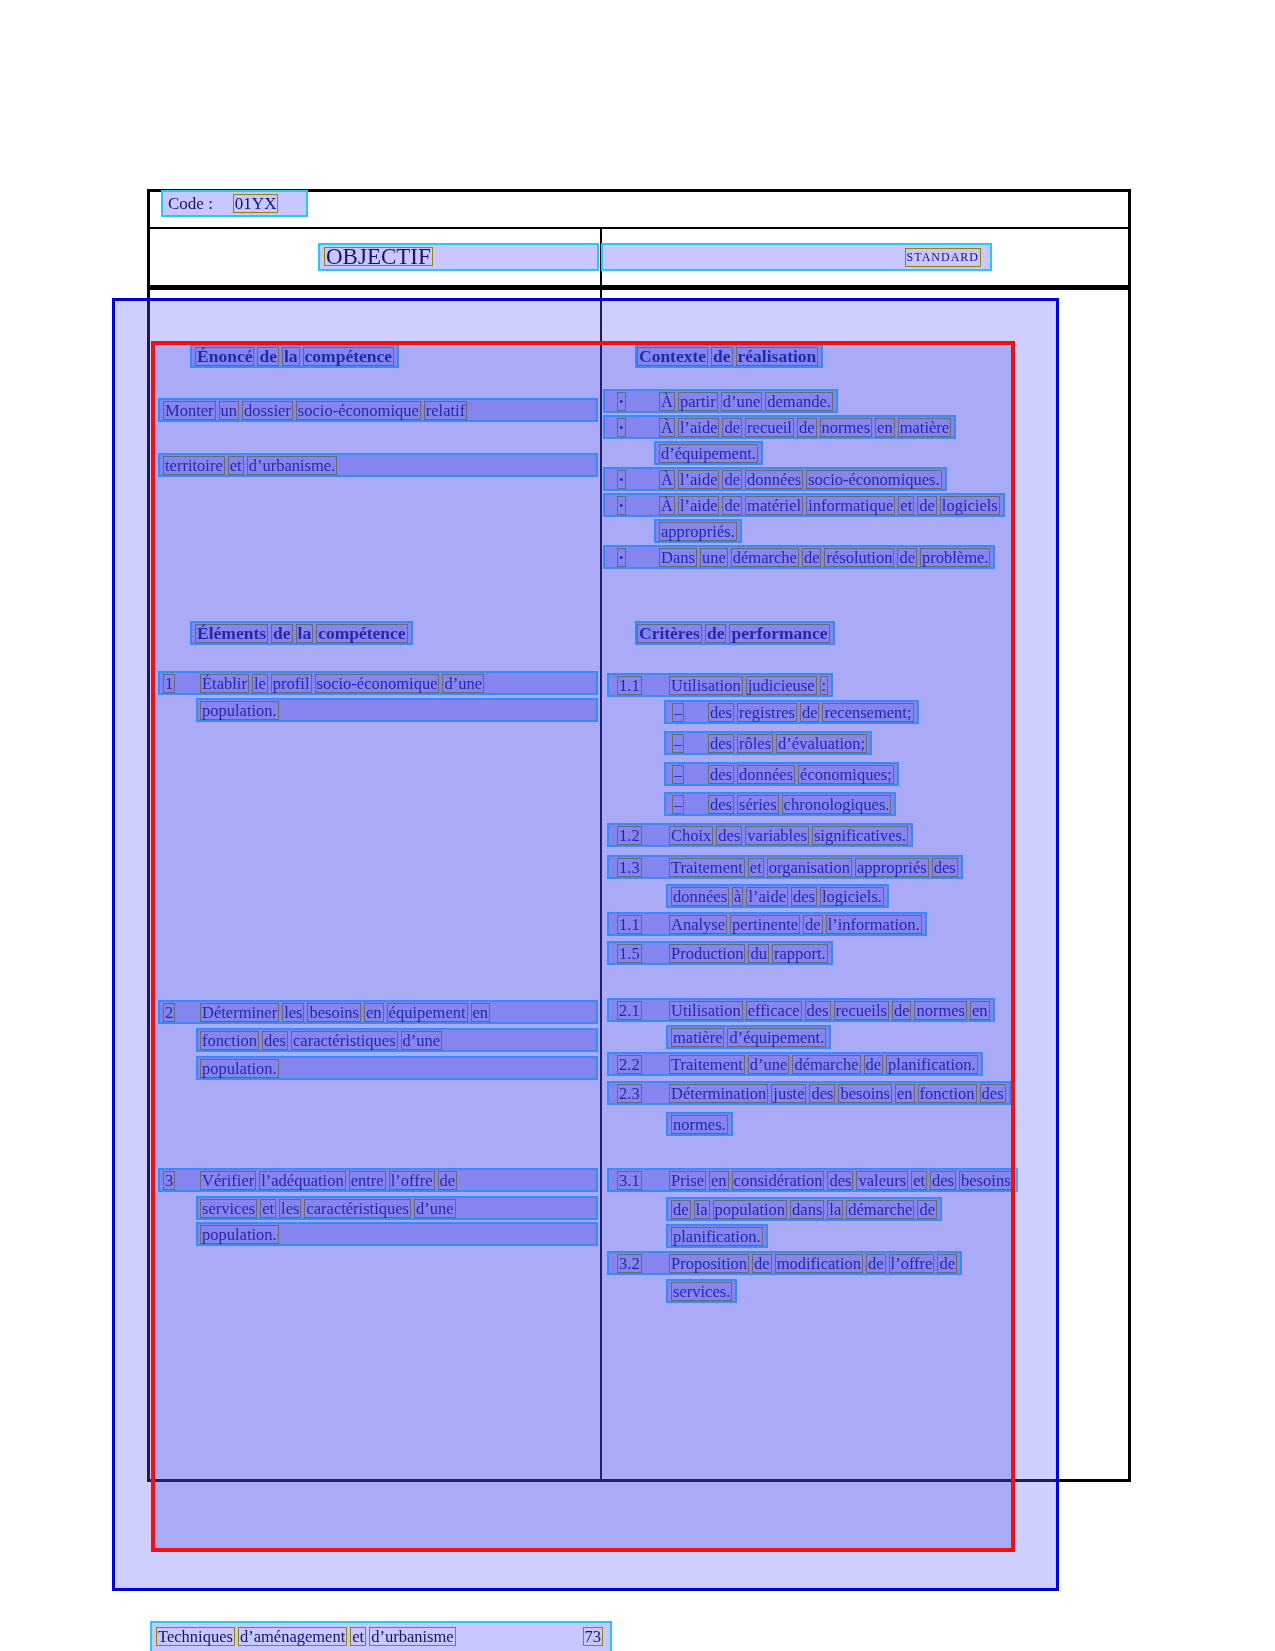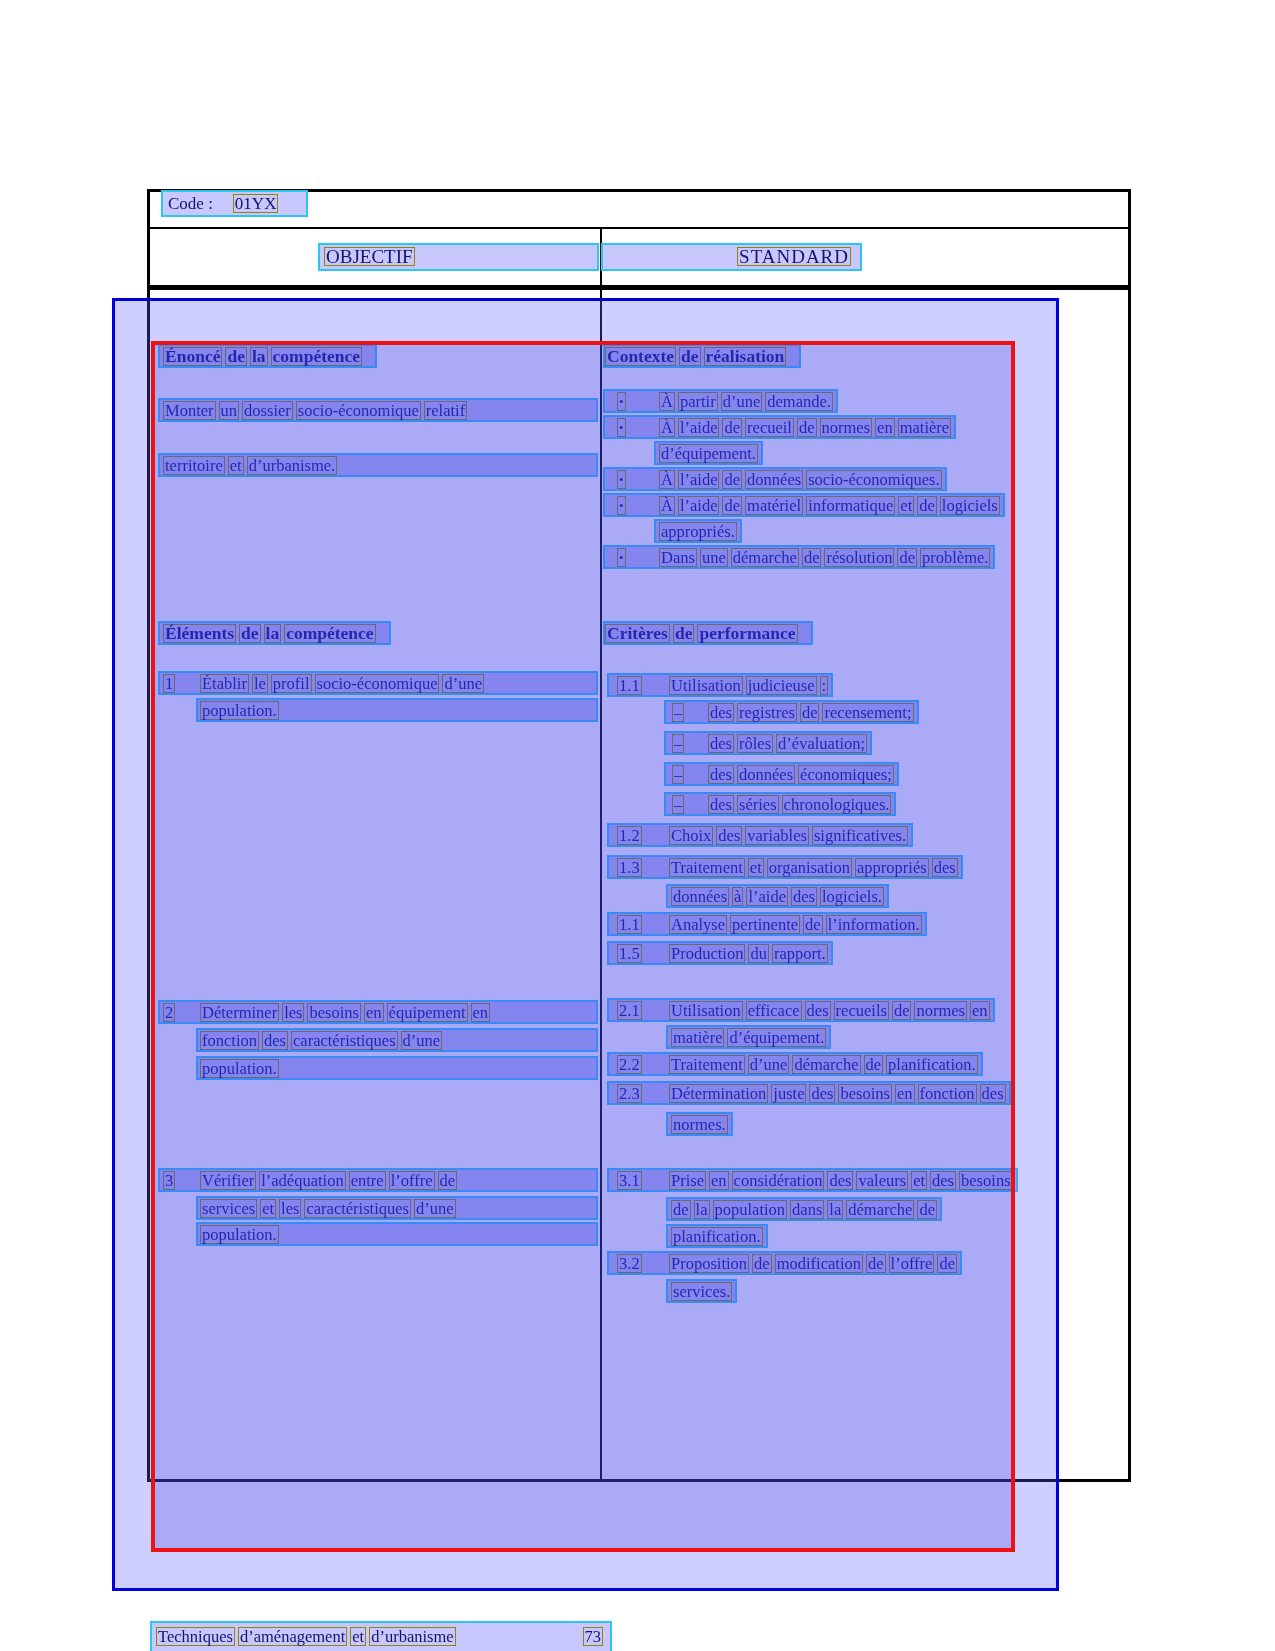--- a/index.html
+++ b/index.html
@@ -12,21 +12,21 @@
   #code-row-divider{position:absolute;left:0;top:35px;width:100%;height:2px;background:#000;}
   #header-row-divider{position:absolute;left:0;top:93px;width:100%;height:5px;background:#000;}
   #column-divider{position:absolute;left:450px;top:35px;bottom:0;width:2px;background:#000;}
 
   
   .oline{position:absolute;display:flex;align-items:center;height:24px;
          border:2px solid #2fc4ff;background:rgba(25,25,210,.30);box-sizing:border-box;
          font-family:"Liberation Serif",serif;font-size:16.5px;color:#0e0e74;
          white-space:nowrap;z-index:10;line-height:19px;}
   .bold{font-weight:bold;font-size:17.5px;}
-  .fit{width:max-content;padding-right:10px;}
+  .fit{width:max-content;padding-right:0;margin-left:32px;}
   .left{left:158px;padding-left:3px;}
   .wfull{width:440px;}
   .leftc{left:196px;width:402px;padding-left:2px;}
   .r{left:603px;}
   .rb{left:603px;padding-left:12px;}
   .rbc{left:654px;padding-left:3px;}
   .rn{left:607px;padding-left:8px;}
   .rnc{left:666px;padding-left:3px;}
   .rd{left:664px;padding-left:6px;}
   .num{flex:0 0 auto;}
@@ -37,22 +37,22 @@
 
   
   .w{display:inline-block;border:1px solid #90850a;padding:0 1px;margin-right:3px;line-height:17px;}
 
   
   .hl-box{position:absolute;border:2px solid #27c9f2;background:rgba(96,96,255,.35);
           box-sizing:border-box;display:flex;align-items:center;color:#14146e;z-index:10;
           font-family:"Liberation Serif",serif;white-space:nowrap;}
   #code-box{left:161px;top:190px;width:147px;height:27px;font-size:17px;padding-left:5px;}
   #code-box .val{margin-left:20px;}
-  #objectif-box{left:318px;top:243px;width:281px;height:28px;font-size:19px;padding-left:4px;}
-  #standard-box{left:601px;top:243px;width:261px;height:28px;font-size:19px;
+  #objectif-box{left:318px;top:243px;width:281px;height:28px;font-size:23px;padding-left:4px;}
+  #standard-box{left:601px;top:243px;width:391px;height:28px;font-size:12px;
                 justify-content:flex-end;padding-right:6px;letter-spacing:1px;}
   #footer-box{left:150px;top:1621px;width:462px;height:32px;font-size:16.5px;
               justify-content:space-between;padding:0 4px;}
 
   
   #blue-overlay{position:absolute;left:112px;top:298px;width:947px;height:1293px;
                 border:3px solid #0000d8;background:rgba(96,96,255,.30);
                 box-sizing:border-box;z-index:40;pointer-events:none;}
   #red-box{position:absolute;left:151px;top:341px;width:864px;height:1211px;
            border:4px solid #ee1111;background:rgba(40,40,220,.22);

